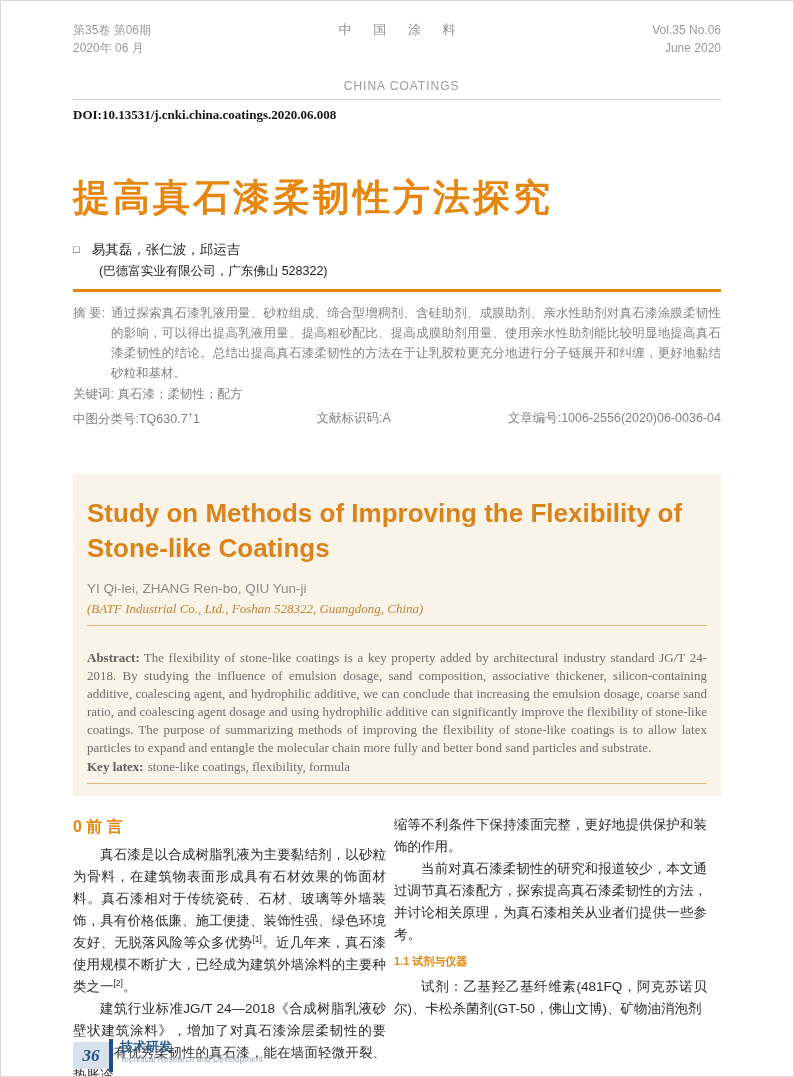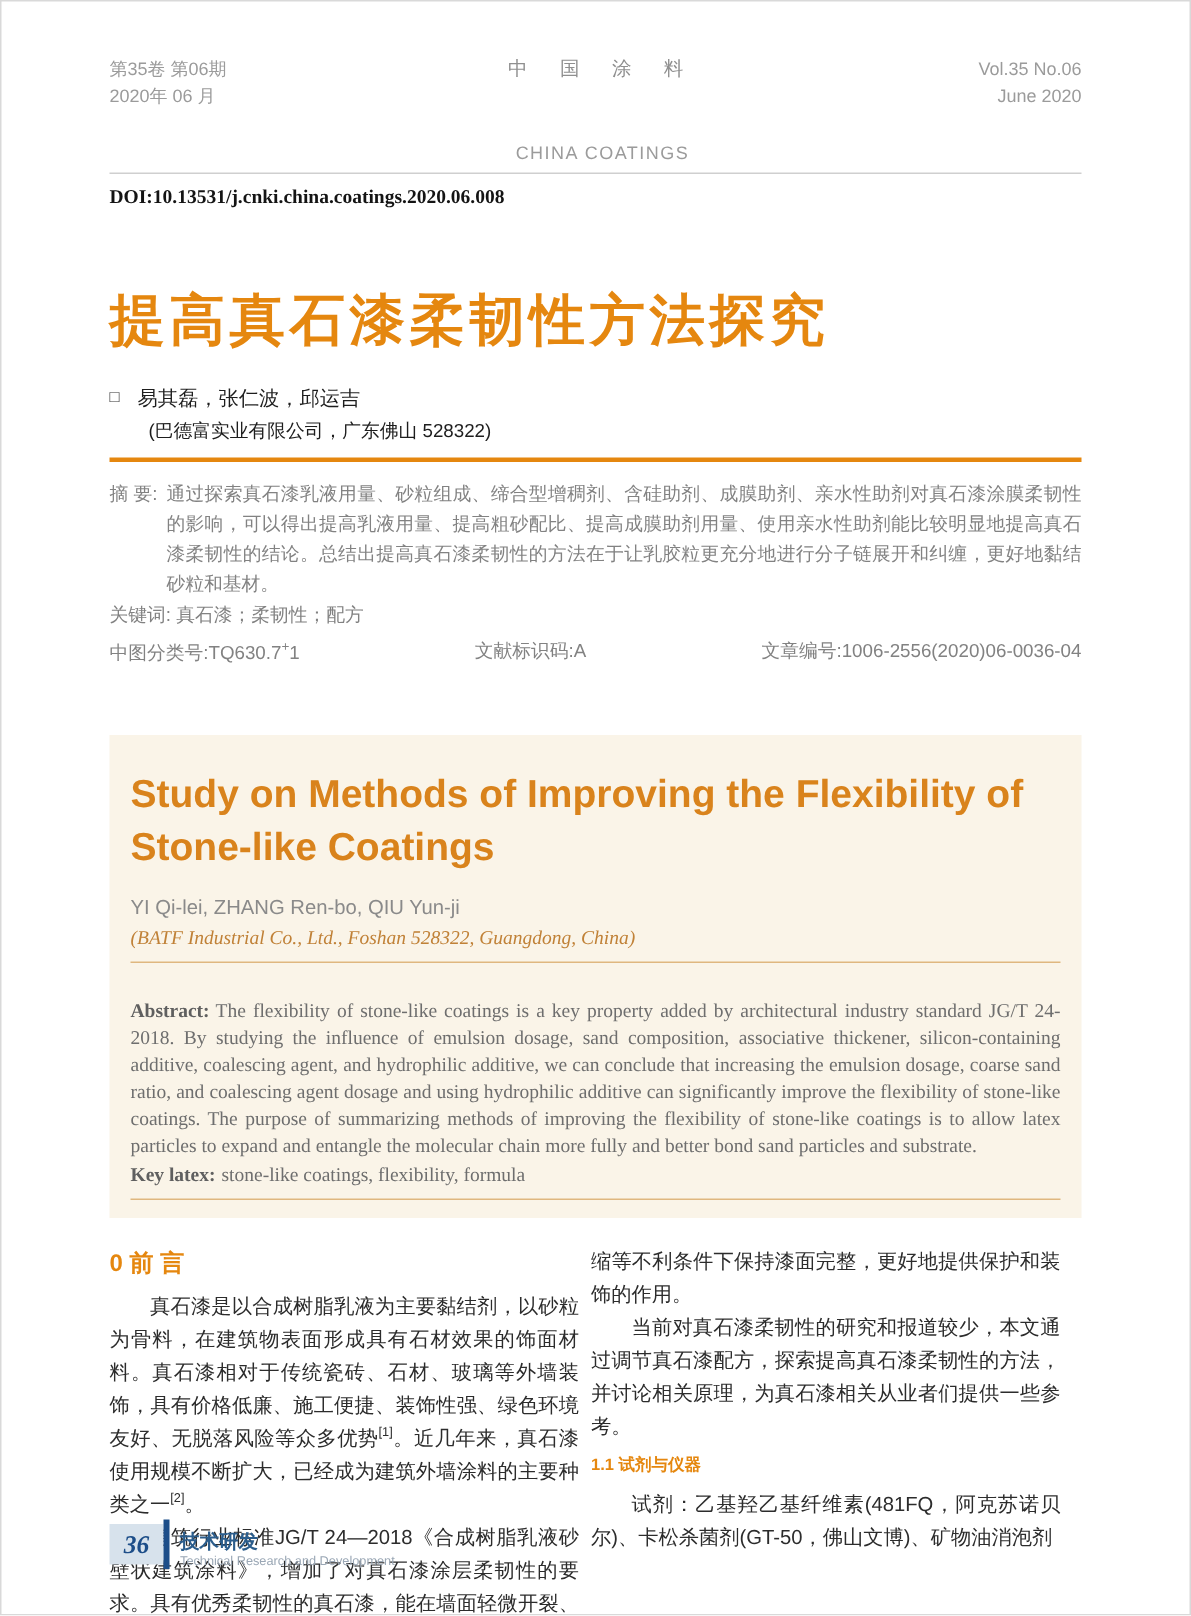--- a/index.html
+++ b/index.html
@@ -2,21 +2,21 @@
 <html><head>
 <meta charset="utf-8">
 <style>
   html,body{margin:0;padding:0;background:#ffffff;}
   .page{
     position:relative;
     width:794px;height:1077px;
     box-sizing:border-box;
     border:1px solid #d9d9d9;
     background:#ffffff;
-    padding:36px 72px 0 72px;
+    padding:20px 72px 0 72px;
     overflow:hidden;
     font-family:"Liberation Sans",sans-serif;
     color:#2f2f2f;
   }
   
   .journal-header{
     display:flex;justify-content:space-between;align-items:flex-start;
     border-bottom:1px solid #cfcfcf;padding-bottom:4px;
   }
   .jh-col{font-size:12px;line-height:18px;color:#9b9b9b;}
@@ -79,21 +79,21 @@
   .sec-heading2{font-size:11px;font-weight:bold;color:#e5870f;margin:4px 0 4px 0;}
   .para{margin:0;}
   .para.indent{text-indent:2em;}
   .para sup{font-size:8.5px;line-height:0;}
   
   .footnote{
     margin-top:6px;border-top:1px solid #b9b9b9;padding-top:6px;
     font-size:12px;line-height:19px;color:#4a4a4a;
   }
   
-  .page-footer{position:absolute;left:72px;bottom:30px;display:flex;align-items:flex-end;}
+  .page-footer{position:absolute;left:72px;bottom:4px;display:flex;align-items:flex-start;}
   .pf-numbox{
     width:36px;height:27px;background:#d7e2ec;
     display:flex;align-items:center;justify-content:center;
     font-family:"Liberation Serif",serif;font-style:italic;font-weight:bold;
     font-size:17px;color:#1d4e89;align-self:center;
   }
   .pf-bar{width:4px;background:#1d4e89;height:33px;margin-right:7px;}
   .pf-text{display:flex;flex-direction:column;justify-content:center;}
   .pf-cn{font-size:13px;font-weight:bold;color:#2b5d8c;line-height:15px;}
   .pf-en{font-size:8.5px;color:#9aa7b5;line-height:11px;}

